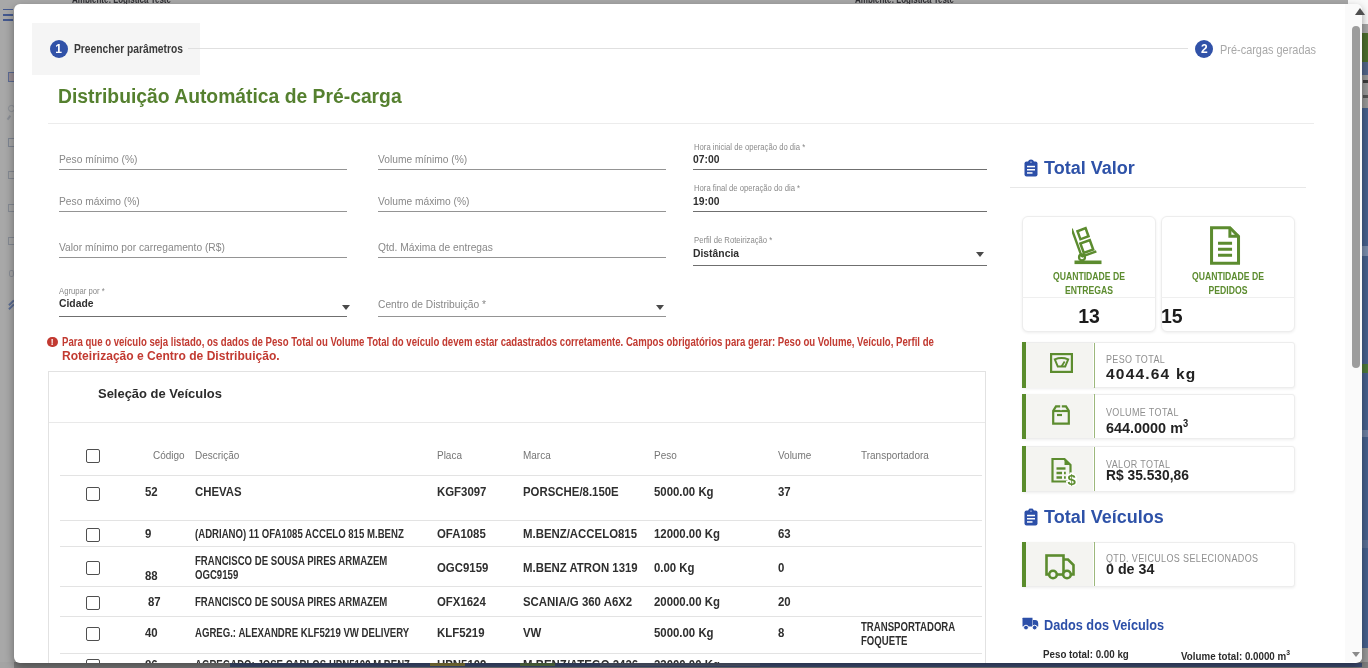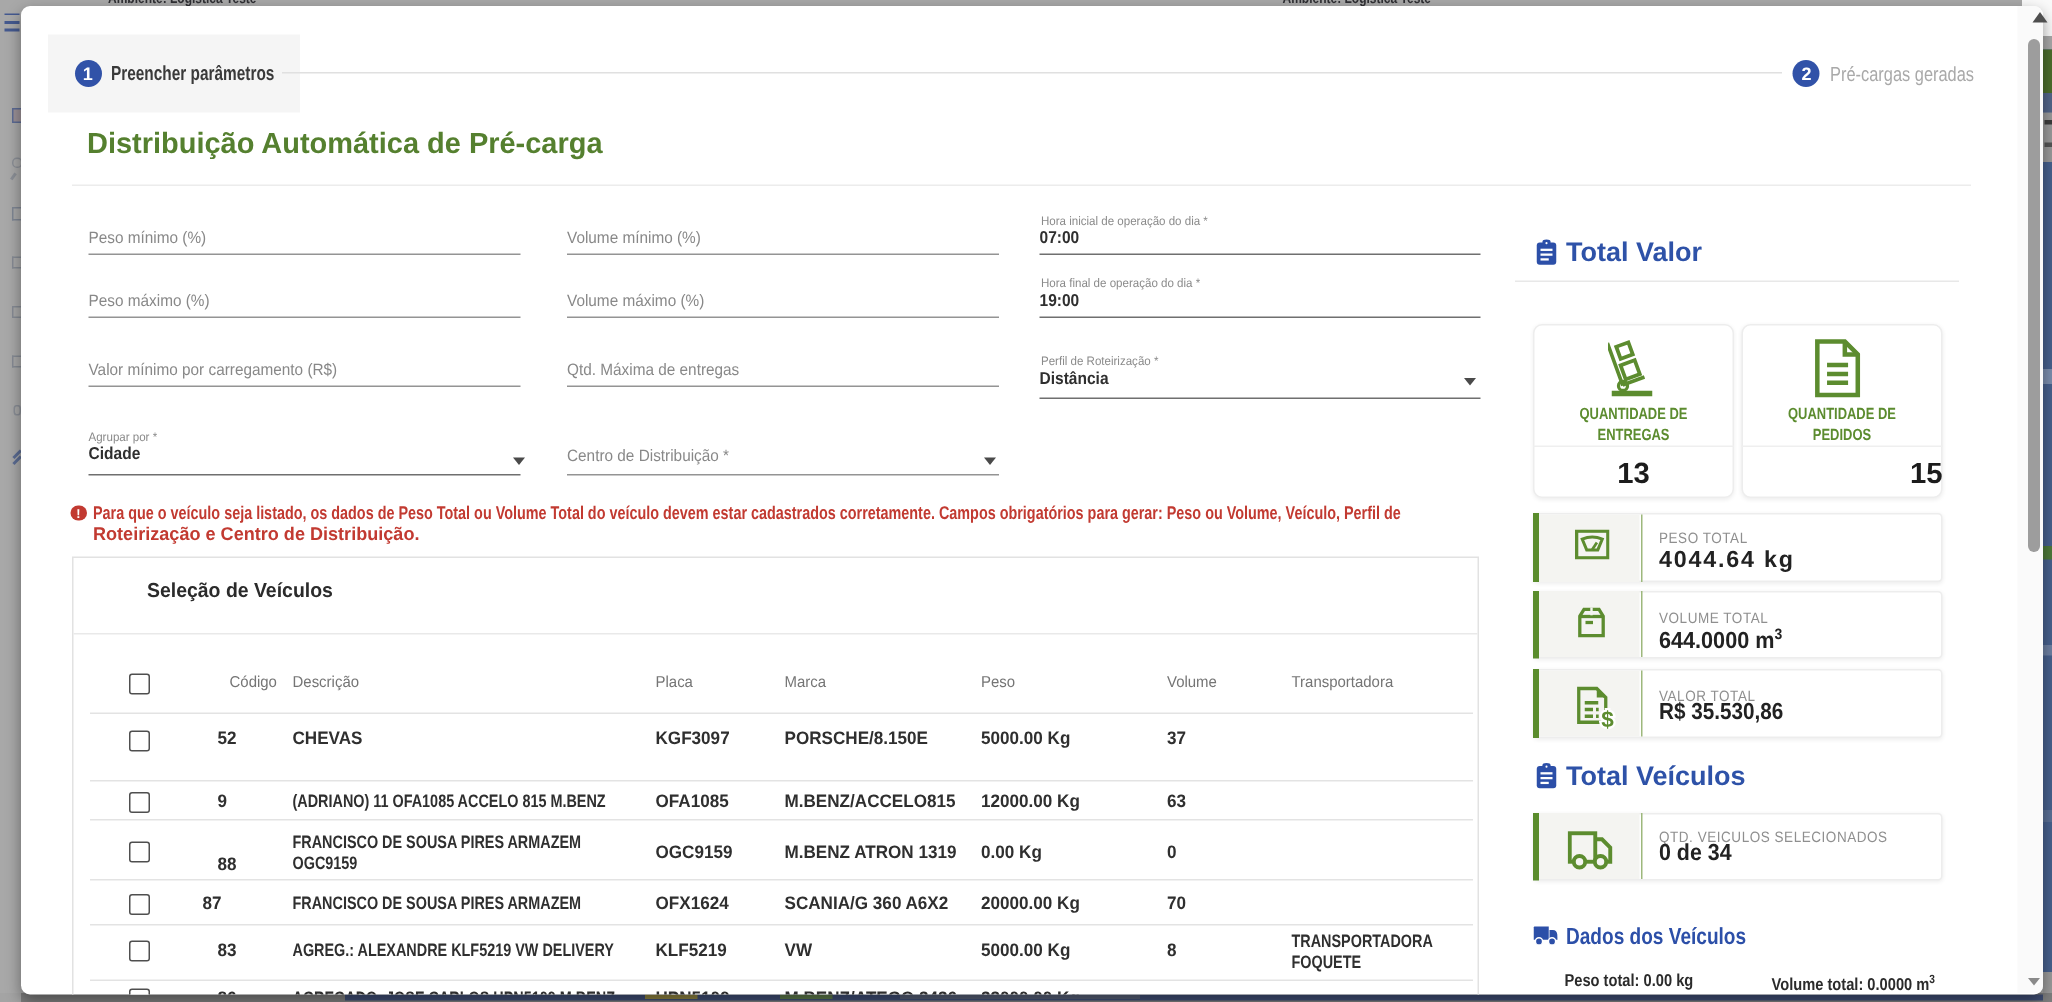--- a/index.html
+++ b/index.html
@@ -148,30 +148,30 @@
   <div class="abs cb" style="left:72px;top:557px"></div>
   <div class="abs cell" style="left:130.5px;top:566px">88</div>
   <div class="abs cellw" style="left:180.5px;top:550.8px">FRANCISCO DE SOUSA PIRES ARMAZEM<br>OGC9159</div>
   <div class="abs cell" style="left:423px;top:557.5px">OGC9159</div>
   <div class="abs cell" style="left:509px;top:557.5px">M.BENZ ATRON 1319</div>
   <div class="abs cell" style="left:640px;top:557.5px">0.00 Kg</div>
   <div class="abs cell" style="left:764px;top:557.5px">0</div>
   <div class="abs sep" style="left:46px;top:582.2px;width:922px"></div>
 
   <div class="abs cb" style="left:72px;top:592px"></div>
-  <div class="abs cell" style="left:121px;top:591.5px">87</div>
+  <div class="abs cell" style="left:134px;top:591.5px">87</div>
   <div class="abs cellw" style="left:180.5px;top:591.5px">FRANCISCO DE SOUSA PIRES ARMAZEM</div>
   <div class="abs cell" style="left:423px;top:591.5px">OFX1624</div>
   <div class="abs cell" style="left:509px;top:591.5px">SCANIA/G 360 A6X2</div>
   <div class="abs cell" style="left:640px;top:591.5px">20000.00 Kg</div>
-  <div class="abs cell" style="left:764px;top:591.5px">70</div>
+  <div class="abs cell" style="left:764px;top:591.5px">20</div>
   <div class="abs sep" style="left:46px;top:612.4px;width:922px"></div>
 
   <div class="abs cb" style="left:72px;top:623px"></div>
-  <div class="abs cell" style="left:130.5px;top:622.5px">83</div>
+  <div class="abs cell" style="left:130.5px;top:622.5px">40</div>
   <div class="abs cellw" style="left:180.5px;top:622.5px">AGREG.: ALEXANDRE KLF5219 VW DELIVERY</div>
   <div class="abs cell" style="left:423px;top:622.5px">KLF5219</div>
   <div class="abs cell" style="left:509px;top:622.5px">VW</div>
   <div class="abs cell" style="left:640px;top:622.5px">5000.00 Kg</div>
   <div class="abs cell" style="left:764px;top:622.5px">8</div>
   <div class="abs cellw" style="left:846.5px;top:617.3px">TRANSPORTADORA<br>FOQUETE</div>
   <div class="abs sep" style="left:46px;top:648.9px;width:922px"></div>
 
   <div class="abs cb" style="left:72px;top:655px"></div>
   <div class="abs cell" style="left:130.5px;top:654.5px">86</div>
@@ -212,21 +212,21 @@
 
   <svg class="abs" style="left:1190px;top:221px" width="41" height="41" viewBox="0 0 38 38">
     <g fill="none" stroke="#5c8c2f" stroke-width="2.8">
       <path d="M7 2.5 H24 L32 10.5 V35.5 H7 Z"></path>
       <path d="M24 2.5 V10.5 H32"></path>
       <path d="M13 17 H26 M13 22.5 H26 M13 28 H26"></path>
     </g>
   </svg>
   <div class="abs glabel" style="left:1147px;top:266.3px;width:134px">QUANTIDADE DE<br>PEDIDOS</div>
   <div class="abs" style="left:1147px;top:293.2px;width:134px;height:1px;background:#efefef"></div>
-  <div class="abs" style="left:1147px;top:300.5px;width:134px;text-align:right;font-size:19.5px;font-weight:bold;color:#1c1c1c">15</div>
+  <div class="abs" style="left:1147px;top:300.5px;width:134px;text-align:left;font-size:19.5px;font-weight:bold;color:#1c1c1c">15</div>
 
   <div class="abs scard" style="left:1007.5px;top:338.4px;width:273px;height:45.7px"></div>
   <div class="abs" style="left:1007.5px;top:338.4px;width:4.5px;height:45.7px;background:#5a8c2c"></div>
   <div class="abs" style="left:1012px;top:338.9px;width:67px;height:44.7px;background:#f4f4f1"></div>
   <div class="abs" style="left:1079.5px;top:338.9px;width:1px;height:44.7px;background:#9db87c"></div>
   <svg class="abs" style="left:1035.5px;top:348.5px" width="23" height="20" viewBox="0 0 23 20">
       <g fill="none" stroke="#5c8c2f">
         <rect x="1.1" y="1.1" width="20.8" height="17.8" stroke-width="2.2"></rect>
         <path d="M4.8 6.4 Q11.5 3.6 18.2 6.4 L15.2 13.6 H7.8 Z" stroke-width="2"></path>
         <path d="M11.5 13.4 L14.6 8.6" stroke-width="1.8"></path>

